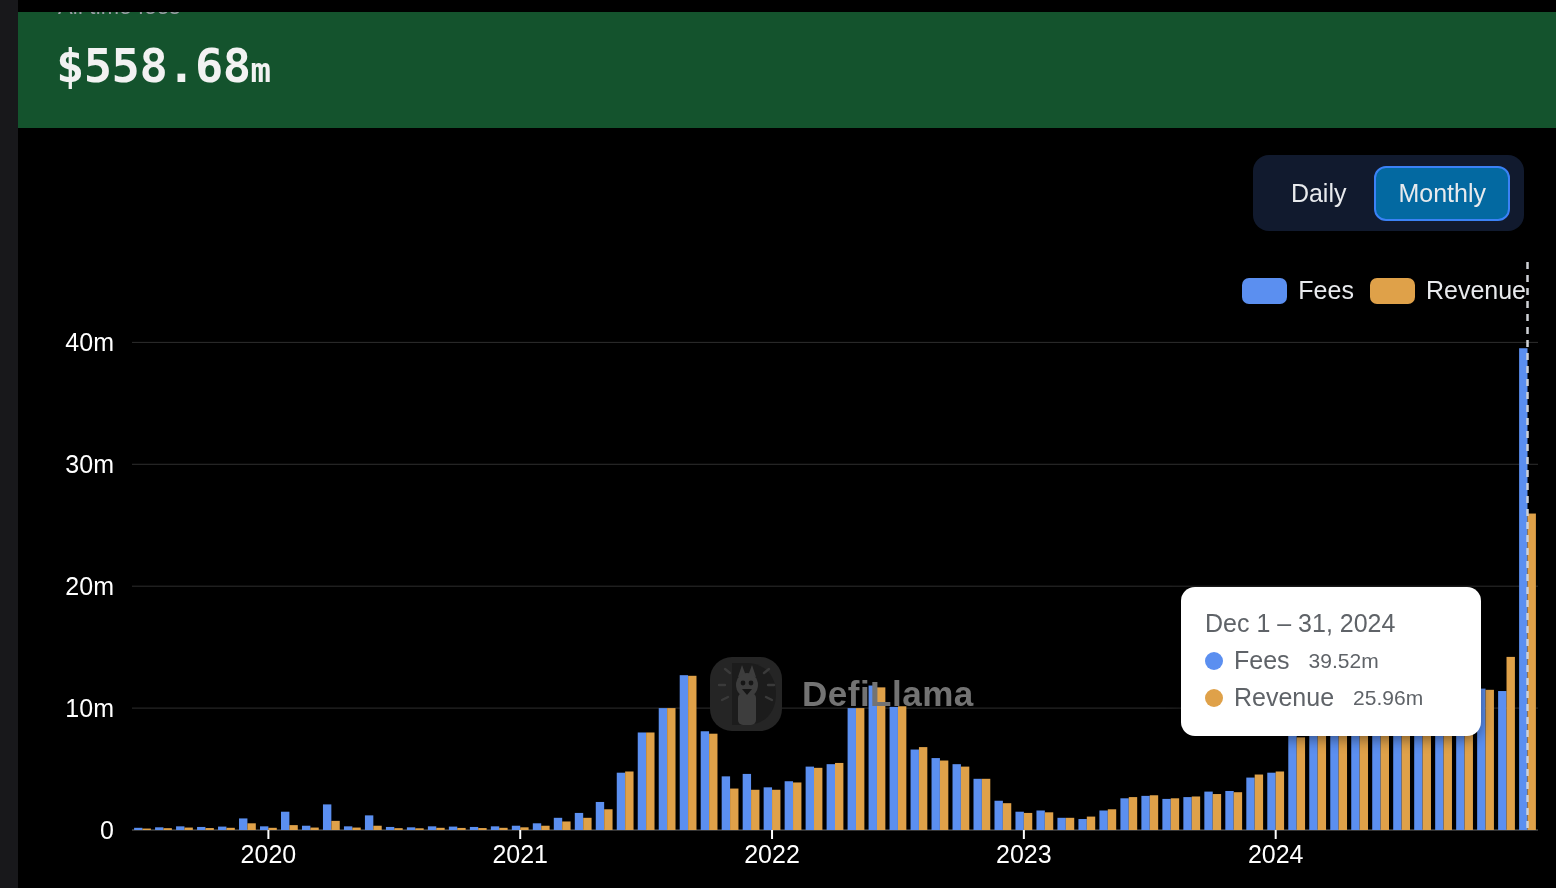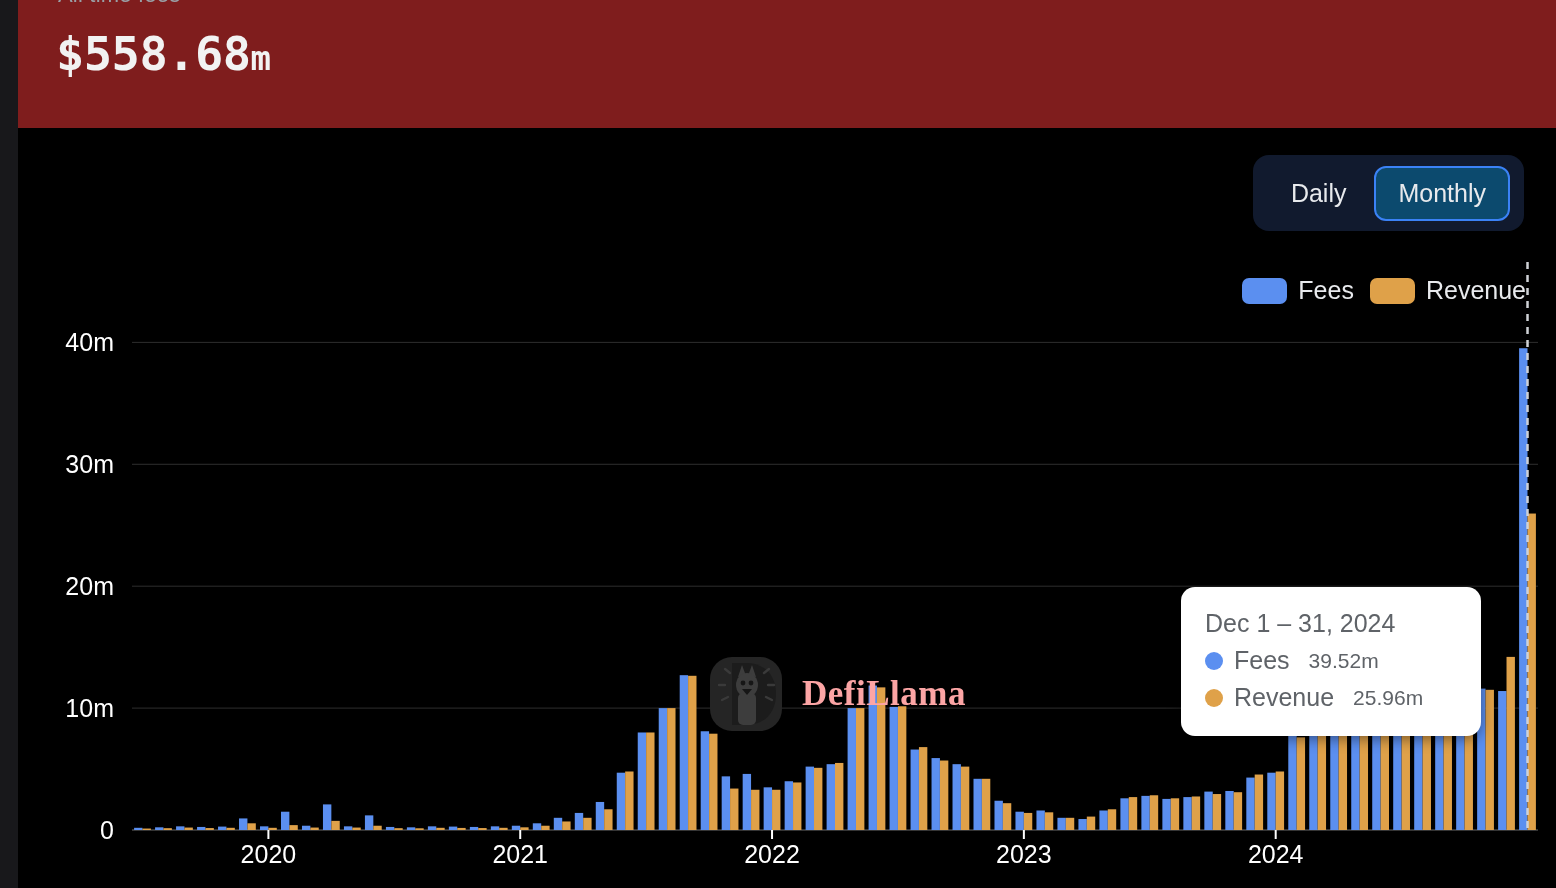--- a/index.html
+++ b/index.html
@@ -20,23 +20,23 @@
   
   .left-rail {
     position: absolute;
     left: 0; top: 0;
     width: 18px; height: 888px;
     background: #18181b;
   }
   
   .header-panel {
     position: absolute;
-    left: 18px; top: 0;
+    left: 18px; top: 12px;
     width: 1538px; height: 128px;
-    background: #7f1d1d;
+    background: #14532d;
     overflow: hidden;
   }
   .header-label {
     position: absolute;
     left: 40px; top: -18px;
     font-size: 22px;
     color: #9aa0a6;
     letter-spacing: .2px;
     font-family: "Liberation Sans", sans-serif;
     white-space: nowrap;
@@ -79,21 +79,21 @@
     padding: 13px 22px;
     border-radius: 12px;
     border: 2px solid transparent;
     background: transparent;
     cursor: pointer;
     white-space: nowrap;
     font-family: "Liberation Sans", sans-serif;
     line-height: 1;
   }
   .interval-btn.active {
-    background: #0c4a6e;
+    background: #0369a1;
     border-color: #3b82f6;
   }
 
   
   .legend {
     position: absolute;
     right: 30px; top: 148px;
     display: flex;
     align-items: center;
     gap: 16px;
@@ -138,23 +138,23 @@
     left: 690px; top: 522px;
     width: 292px; height: 88px;
     display: flex;
     align-items: center;
     gap: 18px;
     pointer-events: none;
   }
   .wm-text {
     font-size: 35px;
     font-weight: bold;
-    color: #fca5a5;
+    color: #737373;
     letter-spacing: .5px;
-    font-family: Liberation Serif, serif;
+    font-family: Liberation Sans, sans-serif;
   }
 
   
   .tooltip {
     position: absolute;
     left: 1163px; top: 459px;
     width: 300px;
     background: #ffffff;
     border-radius: 14px;
     padding: 22px 24px 24px 24px;

